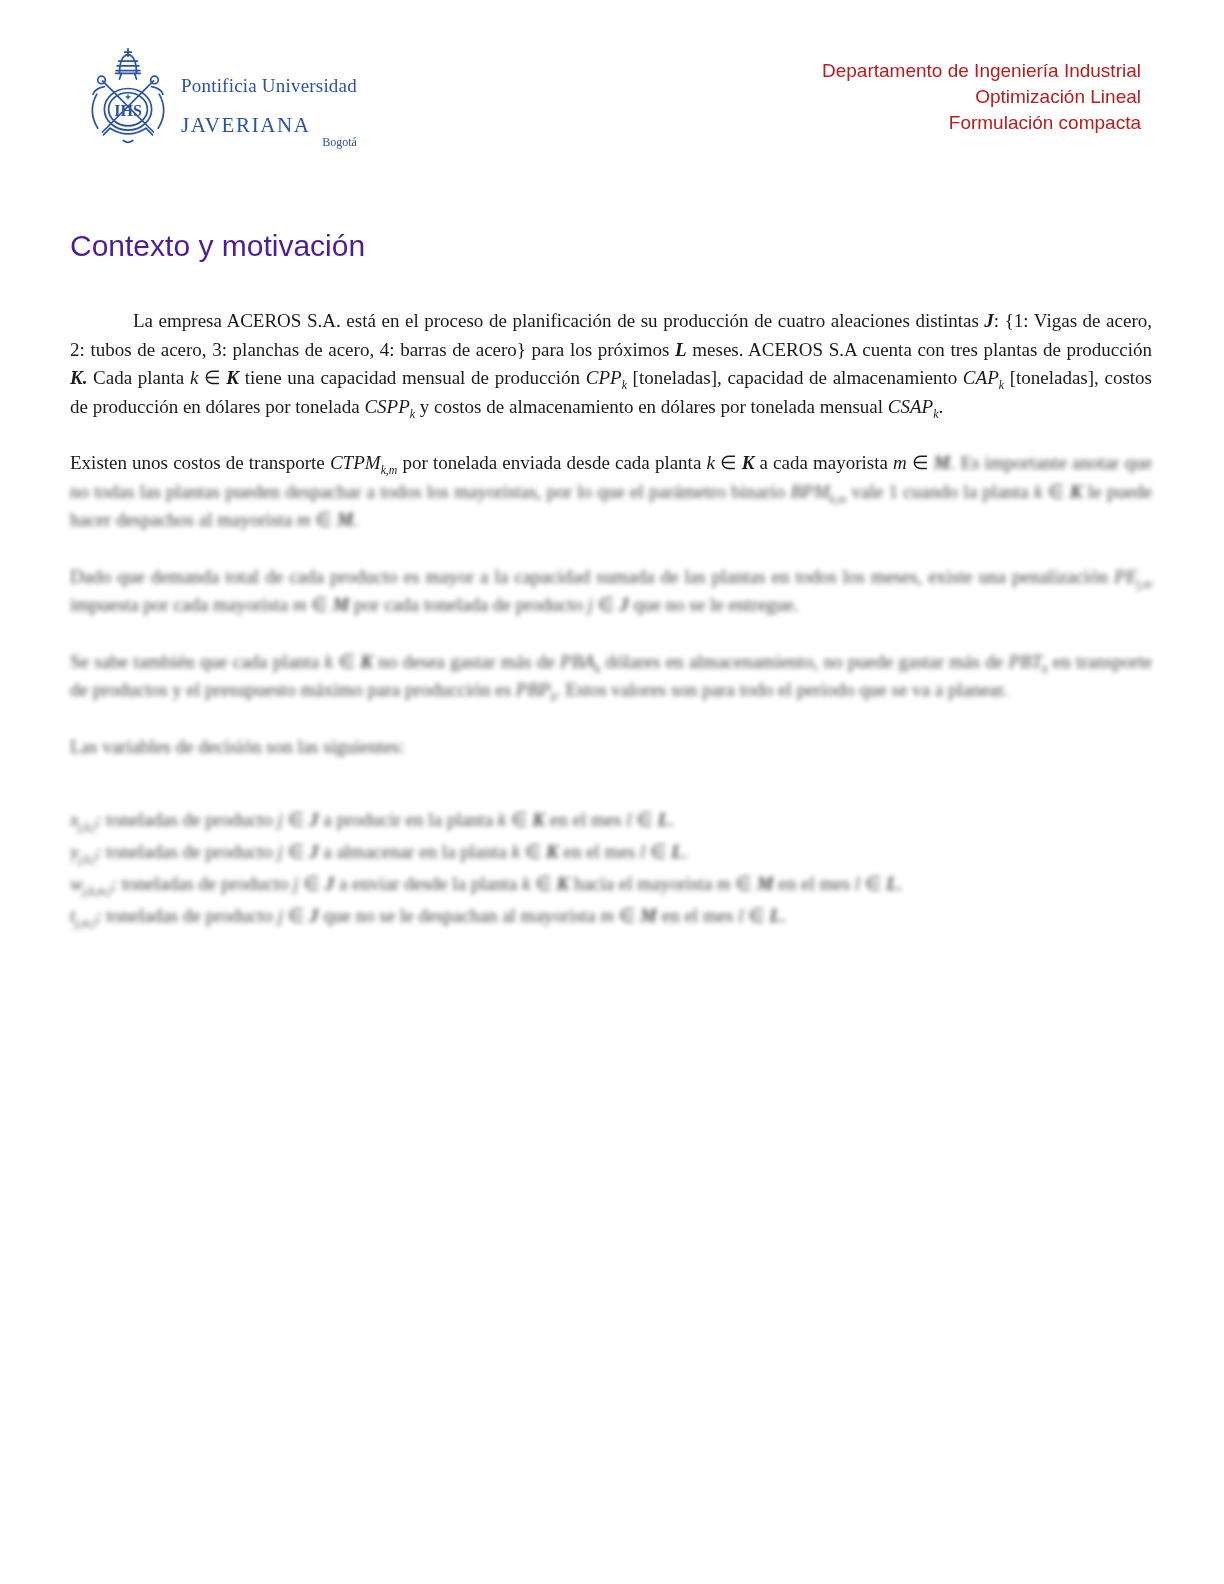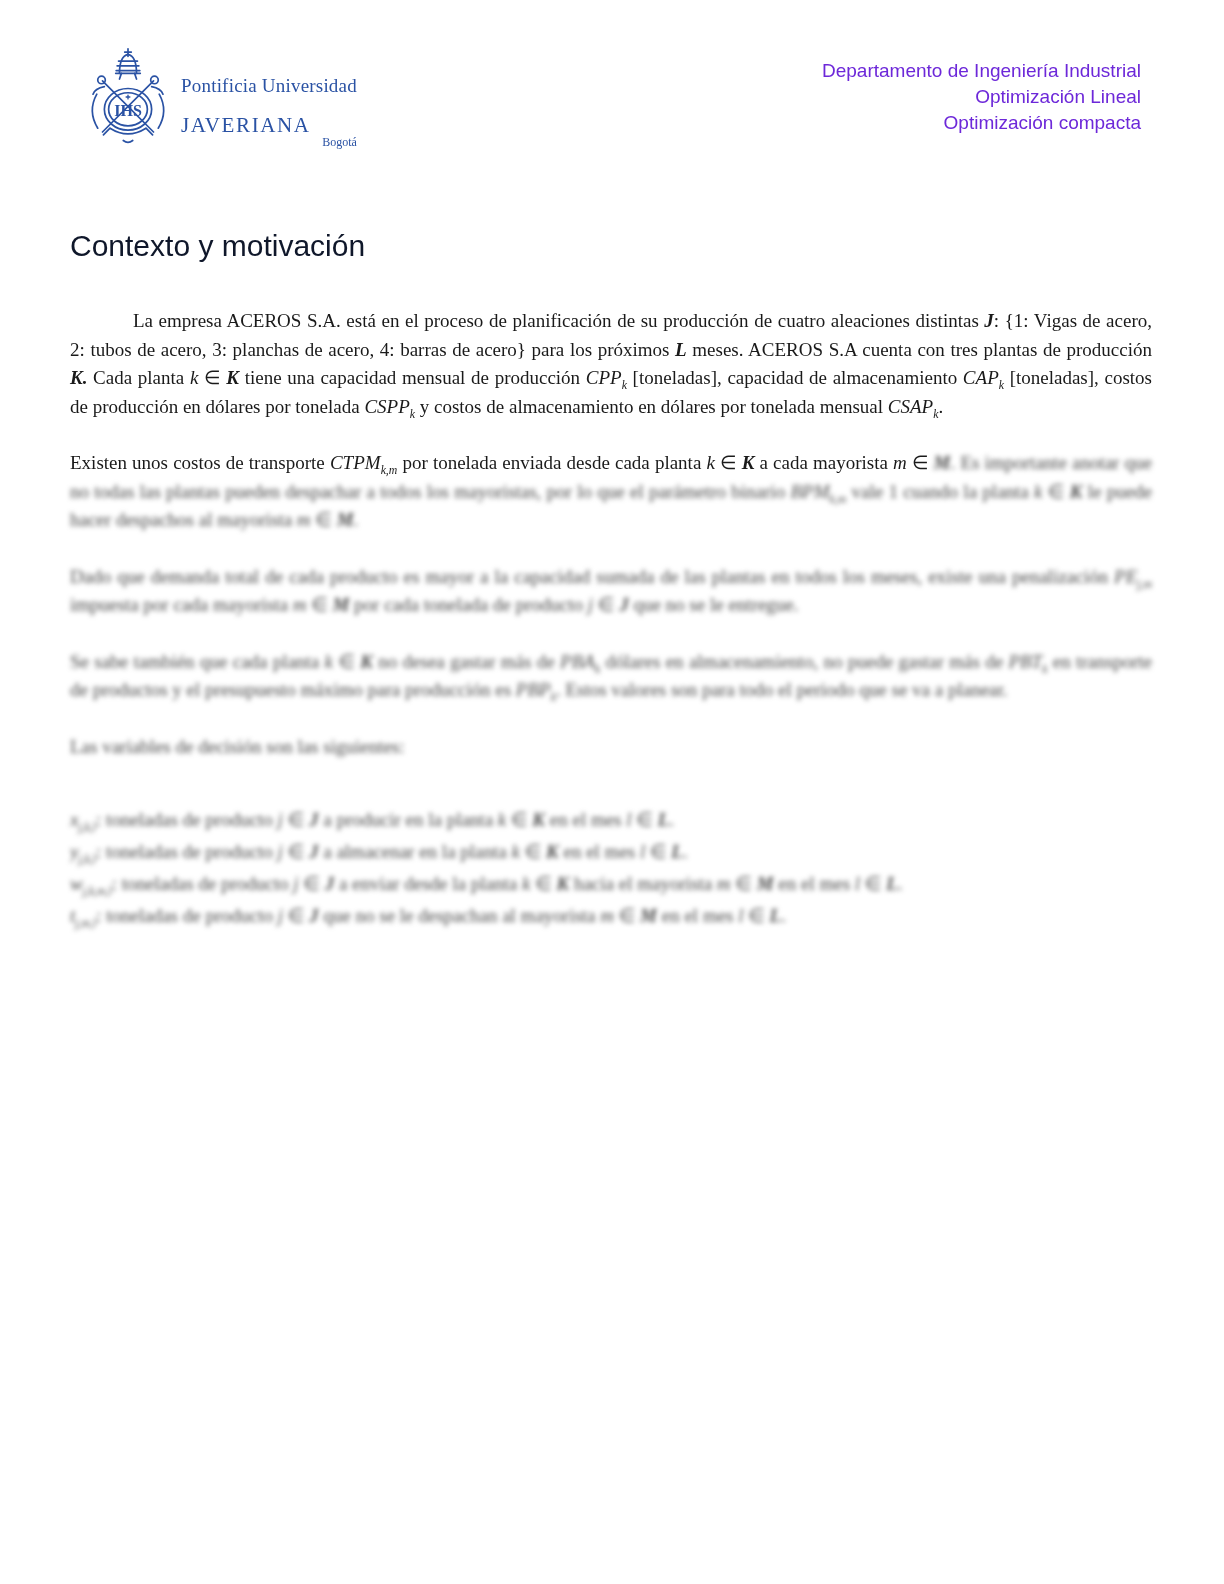--- a/index.html
+++ b/index.html
@@ -22,30 +22,30 @@
   .logo-text { margin-top:31px; line-height:1; }
   .lt1 { font-size:19px; letter-spacing:0.2px; }
   .lt2 { font-size:21px; letter-spacing:1.6px; margin-top:20px; }
   .lt3 { font-size:12px; font-weight:normal; text-align:right; }
   .hdr-right {
     margin-top:13px;
     text-align:right;
     font-family:"Liberation Sans", sans-serif;
     font-size:19px;
     line-height:26px;
-    color:#6d28d9;
+    color:#b91c1c;
   }
   
   h1 {
     margin:79px 0 0 70px;
     font-family:"Liberation Sans", sans-serif;
     font-weight:normal;
     font-size:30px;
     line-height:36px;
-    color:#0f172a;
+    color:#4c1d95;
   }
   
   main {
     margin:0 72px 0 70px;
     text-align:justify;
     font-size:19px;
     line-height:28.5px;
     color:#1a1a1a;
   }
   main p { margin:0 0 28px 0; }
@@ -94,21 +94,21 @@
       </svg>
       <div class="logo-text">
         <div class="lt1">Pontificia Universidad</div>
         <div class="lt2">JAVERIANA</div>
         <div class="lt3">Bogotá</div>
       </div>
     </div>
     <div class="hdr-right">
       <div>Departamento de Ingeniería Industrial</div>
       <div>Optimización Lineal</div>
-      <div>Optimización compacta</div>
+      <div>Formulación compacta</div>
     </div>
   </header>
 
   <h1>Contexto y motivación</h1>
 
   <main>
     <p class="indent">La empresa ACEROS S.A. está en el proceso de planificación de su producción de cuatro aleaciones distintas <b class="ms">J</b>: {1: Vigas de acero, 2: tubos de acero, 3: planchas de acero, 4: barras de acero} para los próximos <b class="ms">L</b> meses. ACEROS S.A cuenta con tres plantas de producción <b class="ms">K.</b> Cada planta <i>k</i> ∈ <b class="ms">K</b> tiene una capacidad mensual de producción <span><i>CPP</i><sub><i>k</i></sub></span> [toneladas], capacidad de almacenamiento <span><i>CAP</i><sub><i>k</i></sub></span> [toneladas], costos de producción en dólares por tonelada <span><i>CSPP</i><sub><i>k</i></sub></span> y costos de almacenamiento en dólares por tonelada mensual <span><i>CSAP</i><sub><i>k</i></sub></span>.</p>
     <p>Existen unos costos de transporte <span><i>CTPM</i><sub><i>k,m</i></sub></span> por tonelada enviada desde cada planta <i>k</i> ∈ <b class="ms">K</b> a cada mayorista <i>m</i> ∈ <span class="blur"><b class="ms">M</b>. Es importante anotar que no todas las plantas pueden despachar a todos los mayoristas, por lo que el parámetro binario <span><i>BPM</i><sub><i>k,m</i></sub></span> vale 1 cuando la planta <i>k</i> ∈ <b class="ms">K</b> le puede hacer despachos al mayorista <i>m</i> ∈ <b class="ms">M</b>.</span></p>
     <p class="blur-all">Dado que demanda total de cada producto es mayor a la capacidad sumada de las plantas en todos los meses, existe una penalización <span><i>PE</i><sub><i>j,m</i></sub></span> impuesta por cada mayorista <i>m</i> ∈ <b class="ms">M</b> por cada tonelada de producto <i>j</i> ∈ <b class="ms">J</b> que no se le entregue.</p>
     <p class="blur-all">Se sabe también que cada planta <i>k</i> ∈ <b class="ms">K</b> no desea gastar más de <span><i>PBA</i><sub><i>k</i></sub></span> dólares en almacenamiento, no puede gastar más de <span><i>PBT</i><sub><i>k</i></sub></span> en transporte de productos y el presupuesto máximo para producción es <span><i>PBP</i><sub><i>k</i></sub></span>. Estos valores son para todo el periodo que se va a planear.</p>

